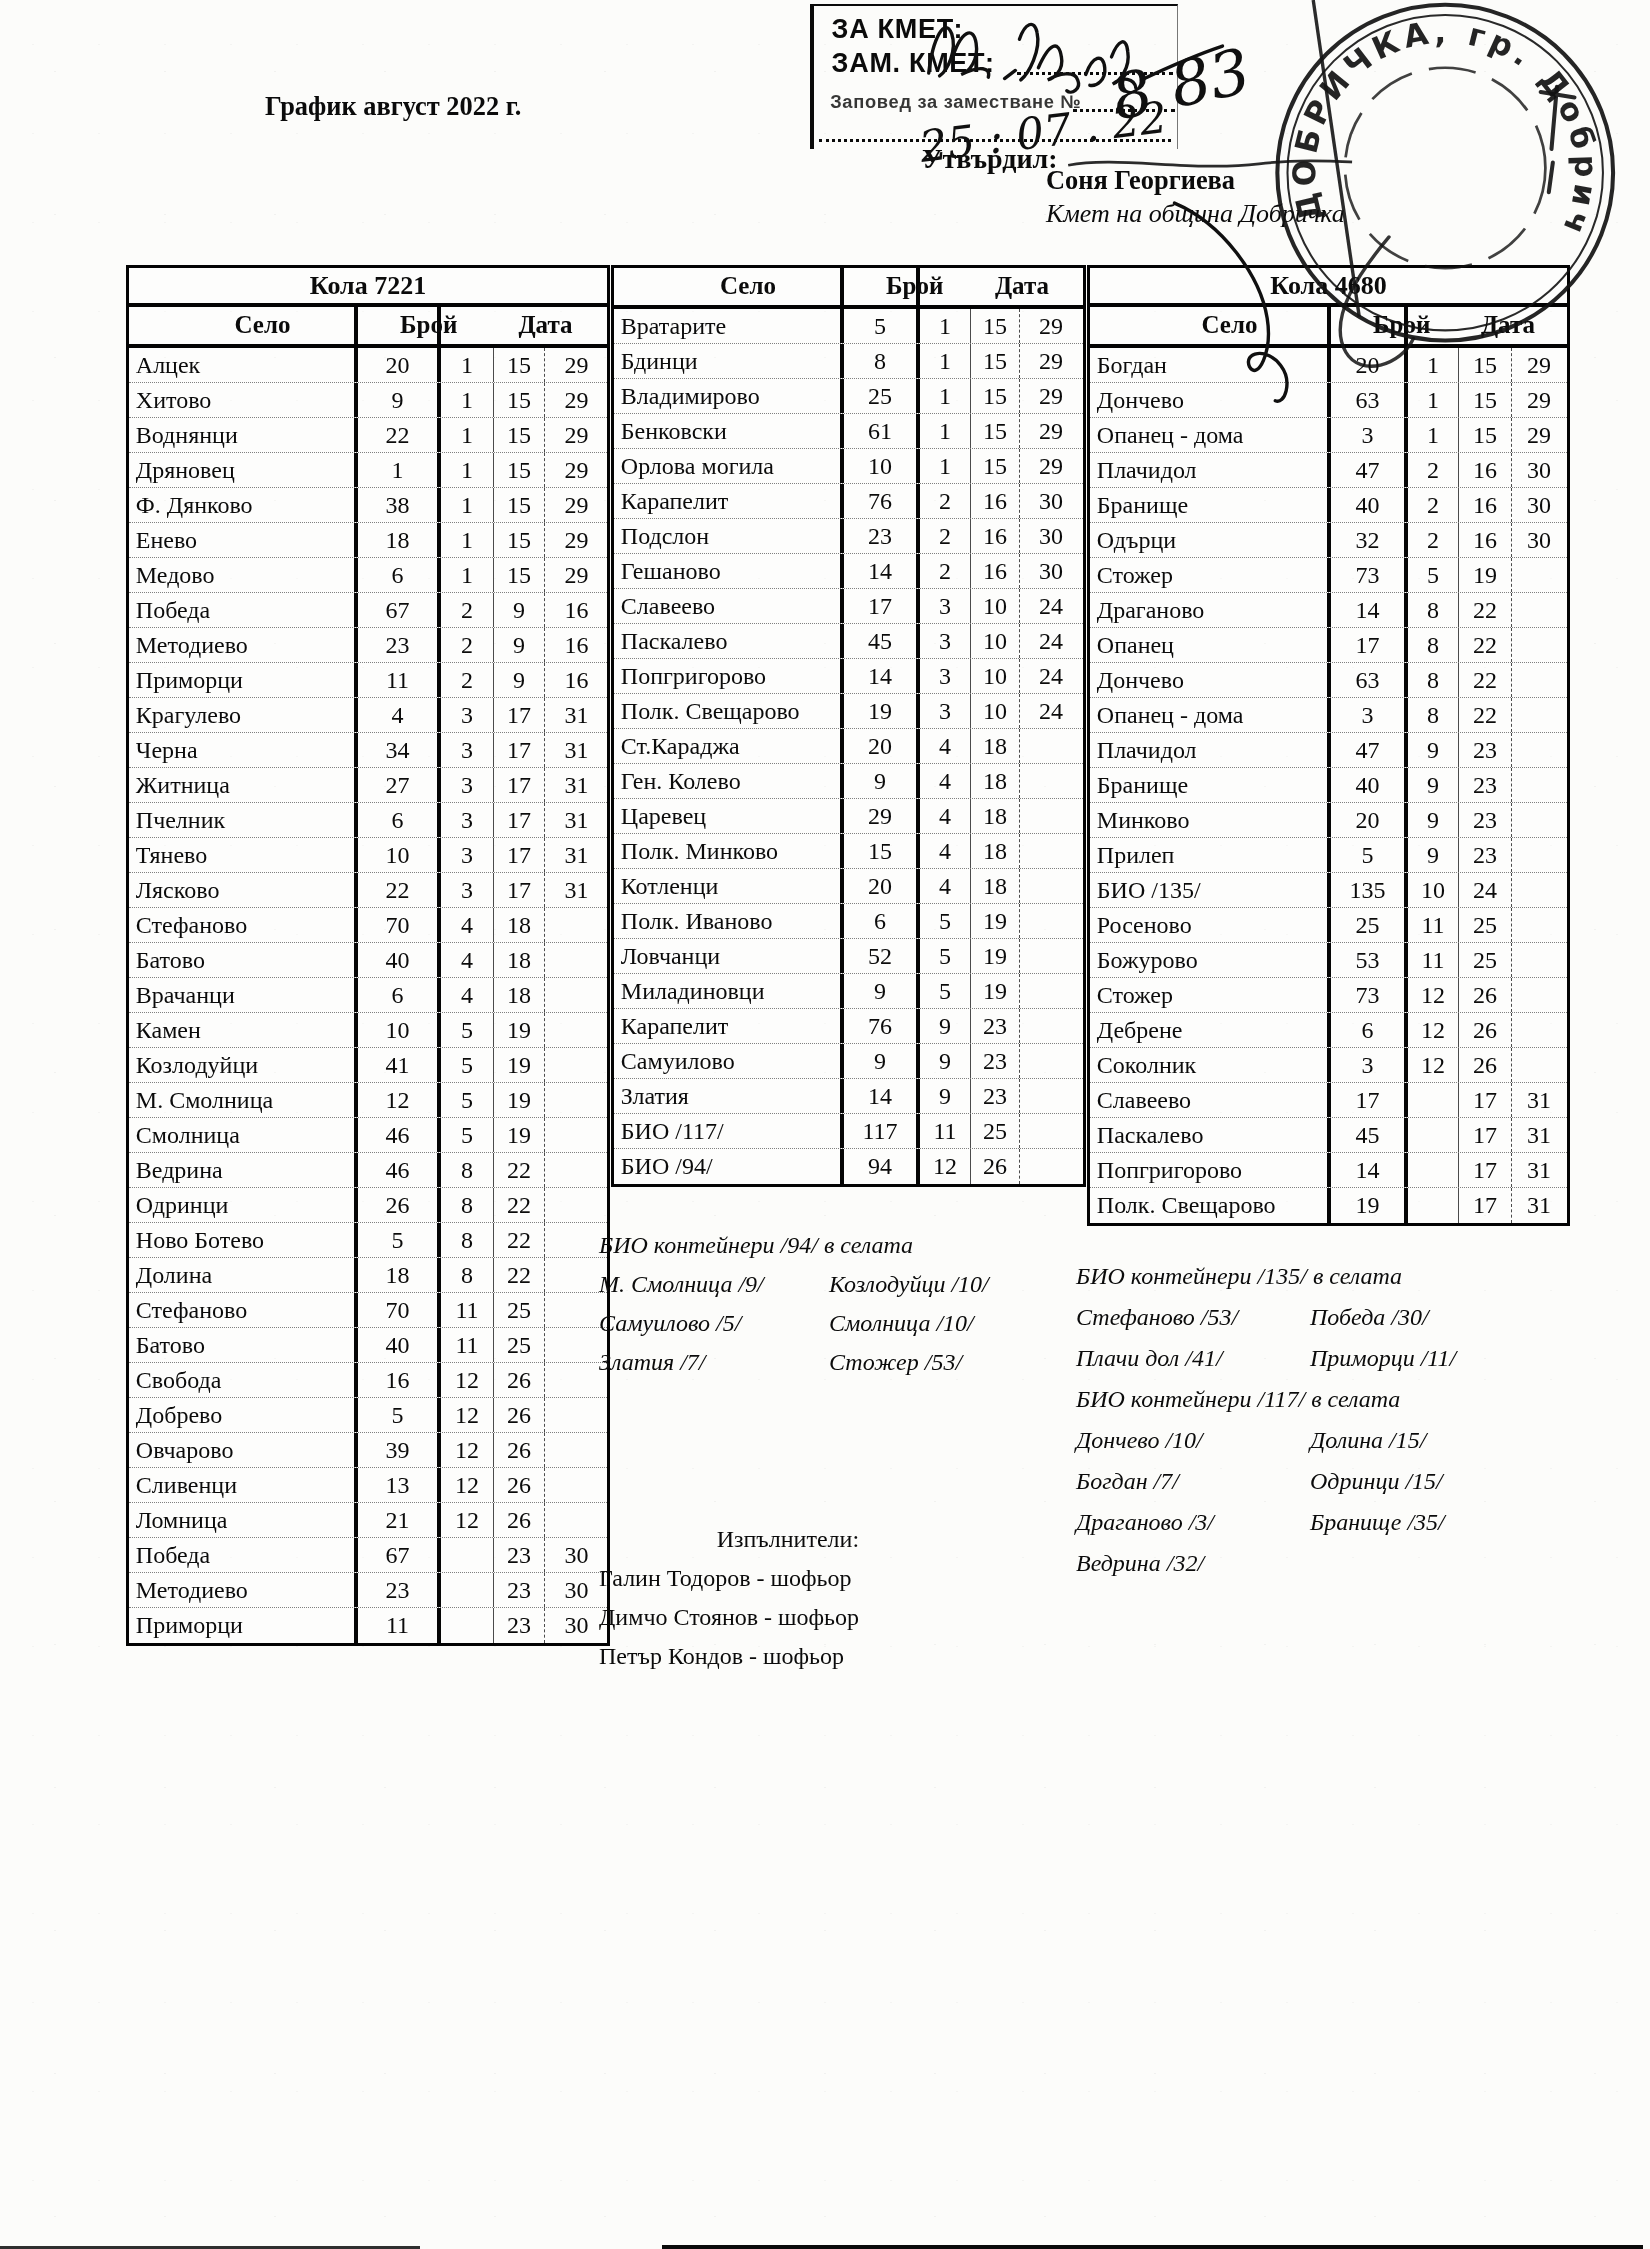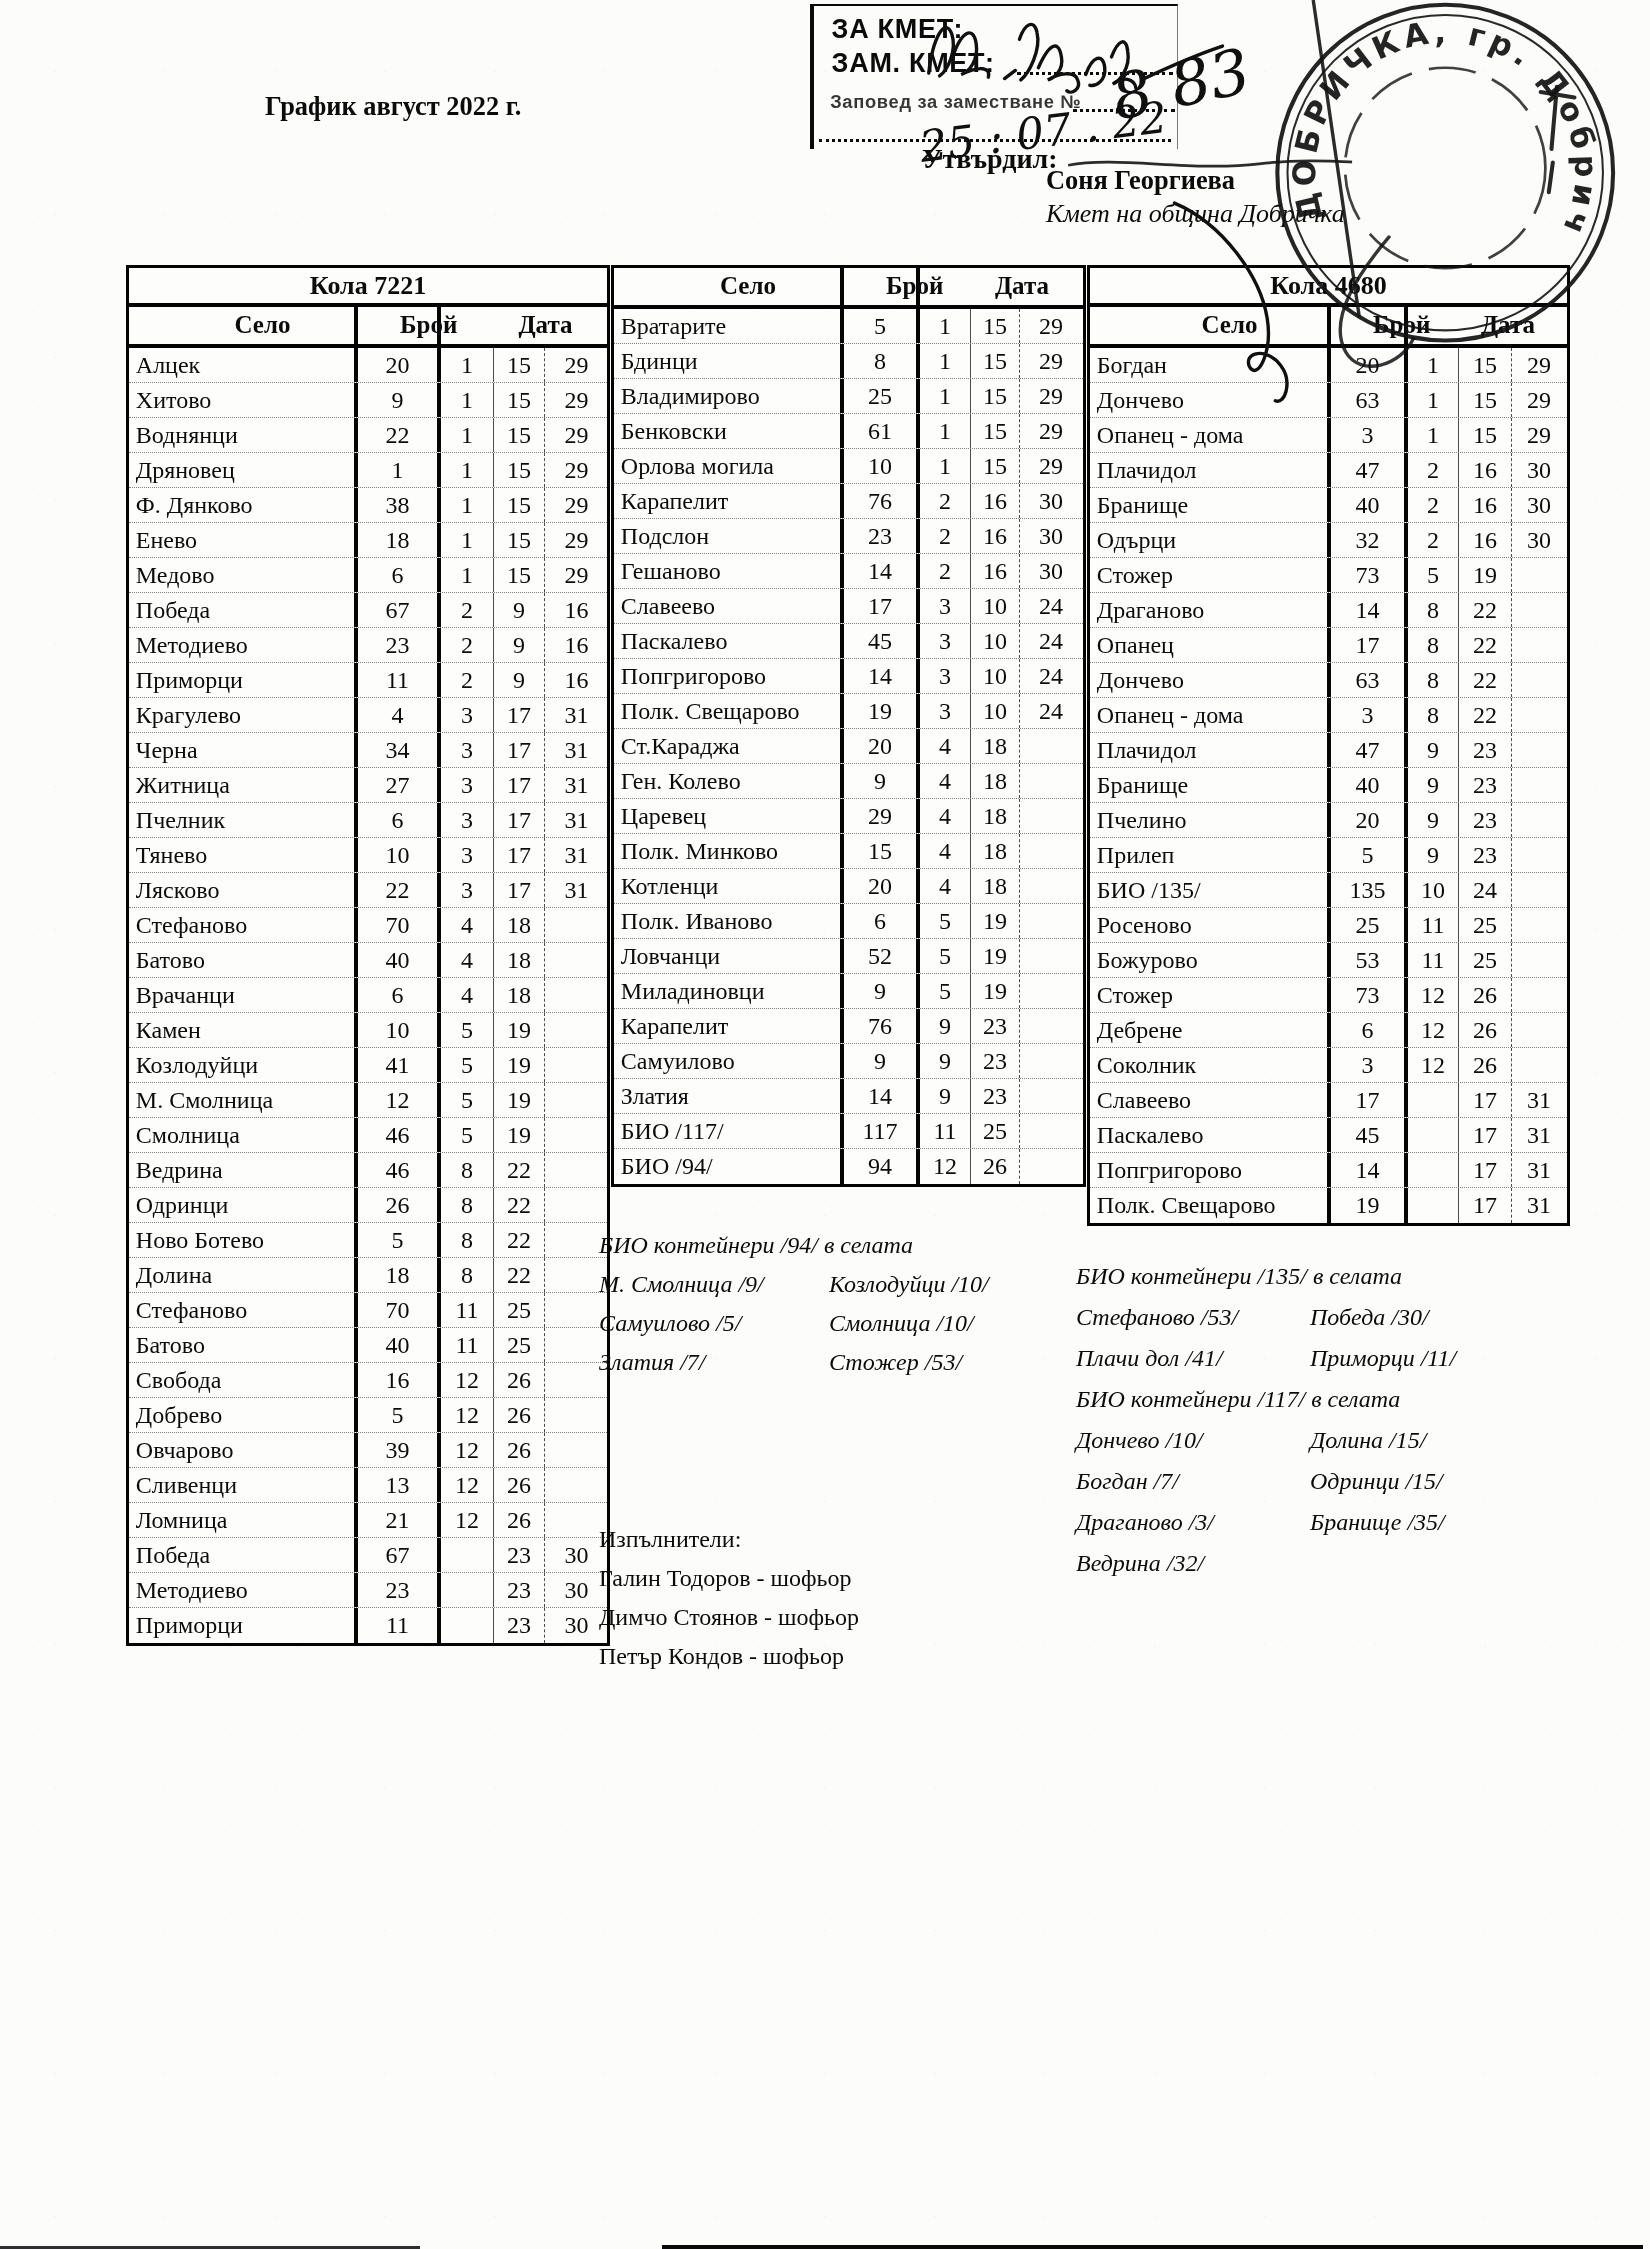--- a/index.html
+++ b/index.html
@@ -630,21 +630,21 @@
           <div class="cell c-d3"></div>
         </div>
         <div class="t-row">
           <div class="cell c-name">Бранище</div>
           <div class="cell c-count">40</div>
           <div class="cell c-d1">9</div>
           <div class="cell c-d2">23</div>
           <div class="cell c-d3"></div>
         </div>
         <div class="t-row">
-          <div class="cell c-name">Пчелино</div>
+          <div class="cell c-name">Минково</div>
           <div class="cell c-count">20</div>
           <div class="cell c-d1">9</div>
           <div class="cell c-d2">23</div>
           <div class="cell c-d3"></div>
         </div>
         <div class="t-row">
           <div class="cell c-name">Прилеп</div>
           <div class="cell c-count">5</div>
           <div class="cell c-d1">9</div>
           <div class="cell c-d2">23</div>
@@ -766,21 +766,21 @@
       <div class="note-line">
         <span class="nl">Драганово /3/</span>
         <span class="nr">Бранище /35/</span>
       </div>
       <div class="note-line">
         <span class="nl">Ведрина /32/</span>
       </div>
     </div>
 
   <div class="executors">
-    <div style="font-weight:normal;">Изпълнители:</div>
+    <div style="font-weight:normal;text-align:right;">Изпълнители:</div>
     <div>
         <div>Галин Тодоров - шофьор</div>
         <div>Димчо Стоянов - шофьор</div>
         <div>Петър Кондов - шофьор</div>
       </div>
   </div>
 
   <svg class="ink" width="1651" height="501" viewBox="0 0 2439 740">
 
     <g stroke="#101010" stroke-width="5" fill="none" stroke-linecap="round">

